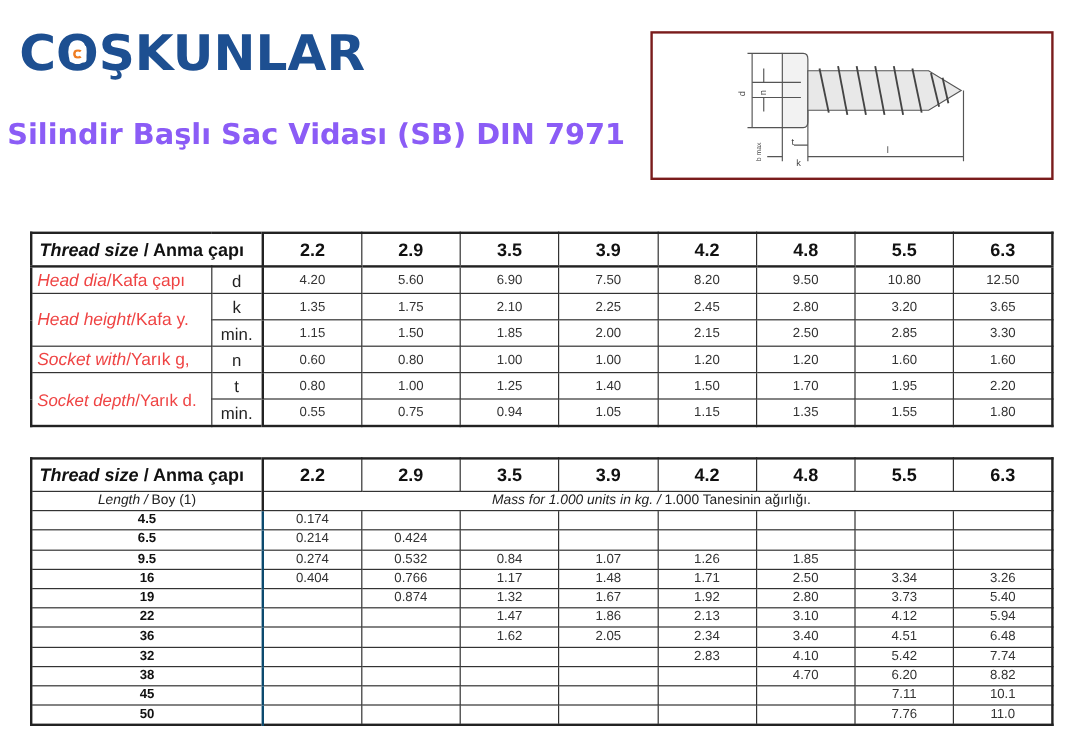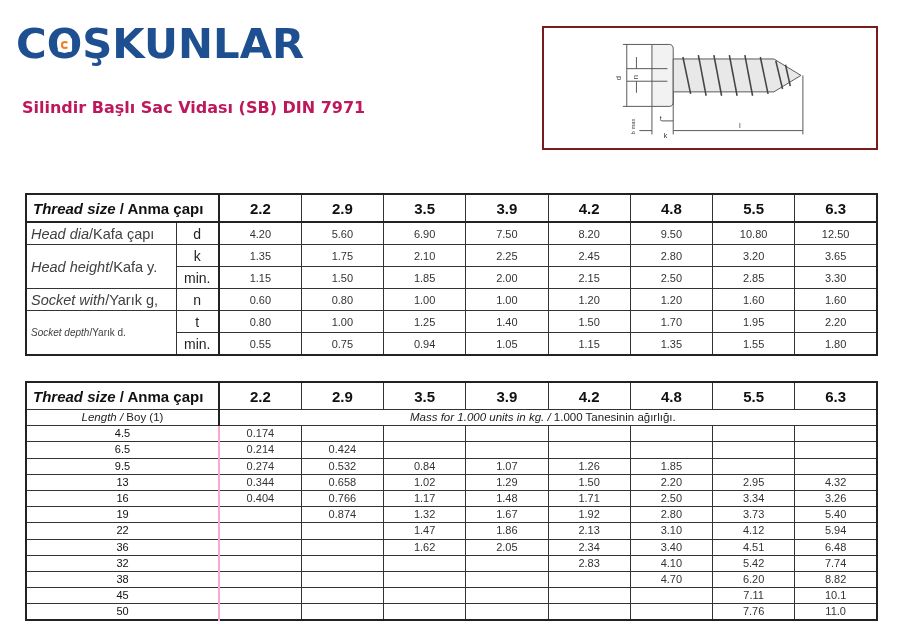--- a/index.html
+++ b/index.html
@@ -2,39 +2,39 @@
 <html><head>
 <meta charset="utf-8">
 <style>
   html, body { margin:0; padding:0; background:#ffffff; }
   body { width:900px; height:630px; position:relative; overflow:hidden; font-family:"Liberation Sans", sans-serif; color:#1a1a1a; }
   .logo { position:absolute; left:16px; top:22px; height:44px; display:flex; align-items:center; }
   .logo-text { font-family:"DejaVu Sans", sans-serif; font-weight:bold; font-size:41px; color:#1d4f91; letter-spacing:0px; line-height:44px; transform:scaleX(1.02); transform-origin:left; }
   .logo-o { display:inline-block; position:relative; }
   .logo-hex { position:absolute; left:50%; top:50%; width:14px; height:14px; margin-left:-7px; margin-top:-6px; background:#ffffff; border-radius:2px; }
   .logo-hex::after { content:""; position:absolute; left:3px; top:3px; width:8px; height:8px; border:2px solid #ef7d22; border-right-color:transparent; border-radius:50%; box-sizing:border-box; }
-  .subtitle { position:absolute; left:22px; top:98px; font-family:"DejaVu Sans", sans-serif; font-weight:bold; font-size:16px; color:#be185d; }
+  .subtitle { position:absolute; left:6px; top:98px; font-family:"DejaVu Sans", sans-serif; font-weight:bold; font-size:24px; color:#8b5cf6; }
   .diagram { position:absolute; left:542px; top:26px; width:336px; height:124px; border:2px solid #7a1c1c; box-sizing:border-box; background:#fff; }
   .diagram svg { width:100%; height:100%; }
 
   table { position:absolute; border-collapse:collapse; table-layout:fixed; border:2px solid #222; }
   td { border:1px solid #333; padding:0; text-align:center; vertical-align:middle; overflow:hidden; white-space:nowrap; }
   #spec { left:25px; top:193px; width:853px; }
   #spec td { height:21px; font-size:11px; color:#333; }
   #spec tr.hdr td { height:26px; font-size:15px; font-weight:bold; color:#111; border-bottom:2px solid #222; }
-  #spec td.lbl { text-align:left; padding-left:4px; font-size:14.5px; color:#404040; }
+  #spec td.lbl { text-align:left; padding-left:4px; font-size:14.5px; color:#ef4444; }
   #spec td.sub { font-size:14px; color:#222; }
   #spec td.hlbl { text-align:left; padding-left:6px; font-size:14px; }
   .it { font-style:italic; }
   #spec col.c0 { width:150px; } #spec col.c1 { width:43px; }
   #mass { left:25px; top:381px; width:853px; }
   #mass td { height:15.2px; font-size:11px; color:#333; line-height:13px; }
   #mass tr.hdr td { height:26px; font-size:15px; font-weight:bold; color:#111; }
   #mass td.hlbl { text-align:left; padding-left:6px; font-size:14.5px; font-weight:normal; }
-  #mass td.len { font-weight:normal; color:#111; border-right:2px solid #f9a8d4; }
+  #mass td.len { font-weight:bold; color:#111; border-right:2px solid #0c4a6e; }
   #mass tr.hdr td.hlbl { border-right:2px solid #222; }
   #mass td.note { font-size:11.5px; color:#222; text-align:left; padding-left:190px;margin-left:14px; }
   #mass col.c0 { width:193px; }
   .thick-right { border-right:2px solid #222 !important; }
 </style>
 </head>
 <body>
 
 <div class="logo">
   <span class="logo-text"><span>C</span><span class="logo-o"><span>O</span><span class="logo-hex"></span></span><span>ŞKUNLAR</span></span>
@@ -153,21 +153,21 @@
     <td>0.60</td>
     <td>0.80</td>
     <td>1.00</td>
     <td>1.00</td>
     <td>1.20</td>
     <td>1.20</td>
     <td>1.60</td>
     <td>1.60</td>
   </tr>
   <tr>
-    <td class="lbl" rowspan="2" style="font-size:10px"><span class="it">Socket depth</span><span>/Yarık d.</span></td>
+    <td class="lbl" rowspan="2" style="font-size:14px"><span class="it">Socket depth</span><span>/Yarık d.</span></td>
     <td class="sub thick-right">t</td>
     <td>0.80</td>
     <td>1.00</td>
     <td>1.25</td>
     <td>1.40</td>
     <td>1.50</td>
     <td>1.70</td>
     <td>1.95</td>
     <td>2.20</td>
   </tr>
@@ -240,31 +240,20 @@
         <td>0.274</td>
         <td>0.532</td>
         <td>0.84</td>
         <td>1.07</td>
         <td>1.26</td>
         <td>1.85</td>
         <td></td>
         <td></td>
       </tr>
   <tr>
-        <td class="len">13</td>
-        <td>0.344</td>
-        <td>0.658</td>
-        <td>1.02</td>
-        <td>1.29</td>
-        <td>1.50</td>
-        <td>2.20</td>
-        <td>2.95</td>
-        <td>4.32</td>
-      </tr>
-  <tr>
         <td class="len">16</td>
         <td>0.404</td>
         <td>0.766</td>
         <td>1.17</td>
         <td>1.48</td>
         <td>1.71</td>
         <td>2.50</td>
         <td>3.34</td>
         <td>3.26</td>
       </tr>

